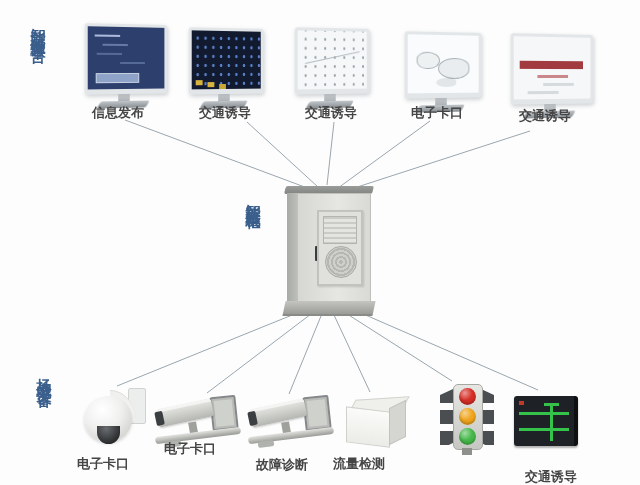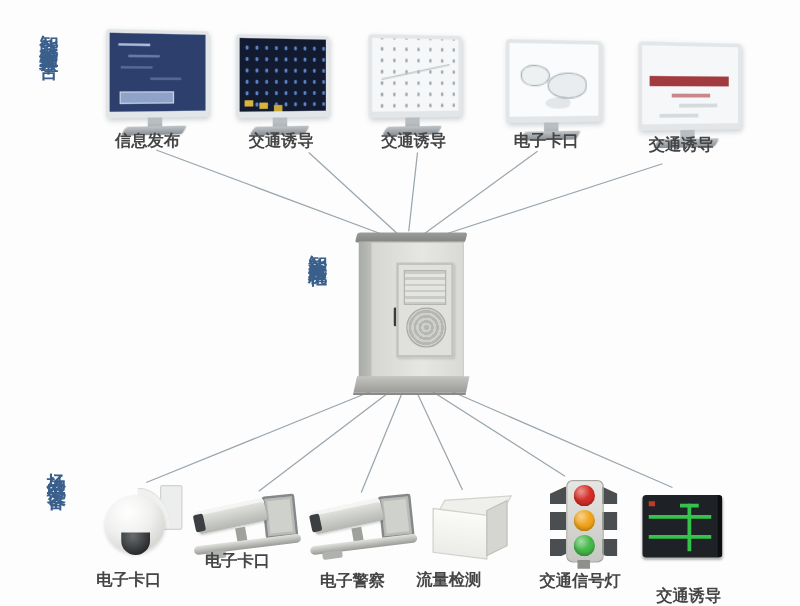--- a/index.html
+++ b/index.html
@@ -253,40 +253,39 @@
   </div>
   <div class="node-label l-d2">电子卡口</div>
 
   <div class="device d-police">
     <div class="bc-strobe"></div>
     <div class="bc-housing"></div>
     <div class="bc-neck"></div>
     <div class="bc-bar"></div>
     <div class="bc-clamp"></div>
   </div>
-  <div class="node-label l-d3">电子警察</div>
+  <div class="node-label l-d3">故障诊断</div>
 
   <div class="device d-flow">
     <div class="fd-top"></div>
     <div class="fd-front"></div>
     <div class="fd-side"></div>
   </div>
   <div class="node-label l-d4">流量检测</div>
 
   <div class="device d-signal">
     <div class="tl-wing left"></div>
     <div class="tl-wing right"></div>
     <div class="tl-body">
       <div class="tl-light tl-red"></div>
       <div class="tl-light tl-yellow"></div>
       <div class="tl-light tl-green"></div>
     </div>
     <div class="tl-foot"></div>
   </div>
-  <div class="node-label l-d5">交通信号灯</div>
 
   <div class="device d-guide">
     <div class="gd-panel">
       <div class="gd-red"></div>
       <div class="gd-h gd-h1"></div>
       <div class="gd-h gd-h2"></div>
       <div class="gd-v"></div>
       <div class="gd-stub"></div>
     </div>
   </div>

